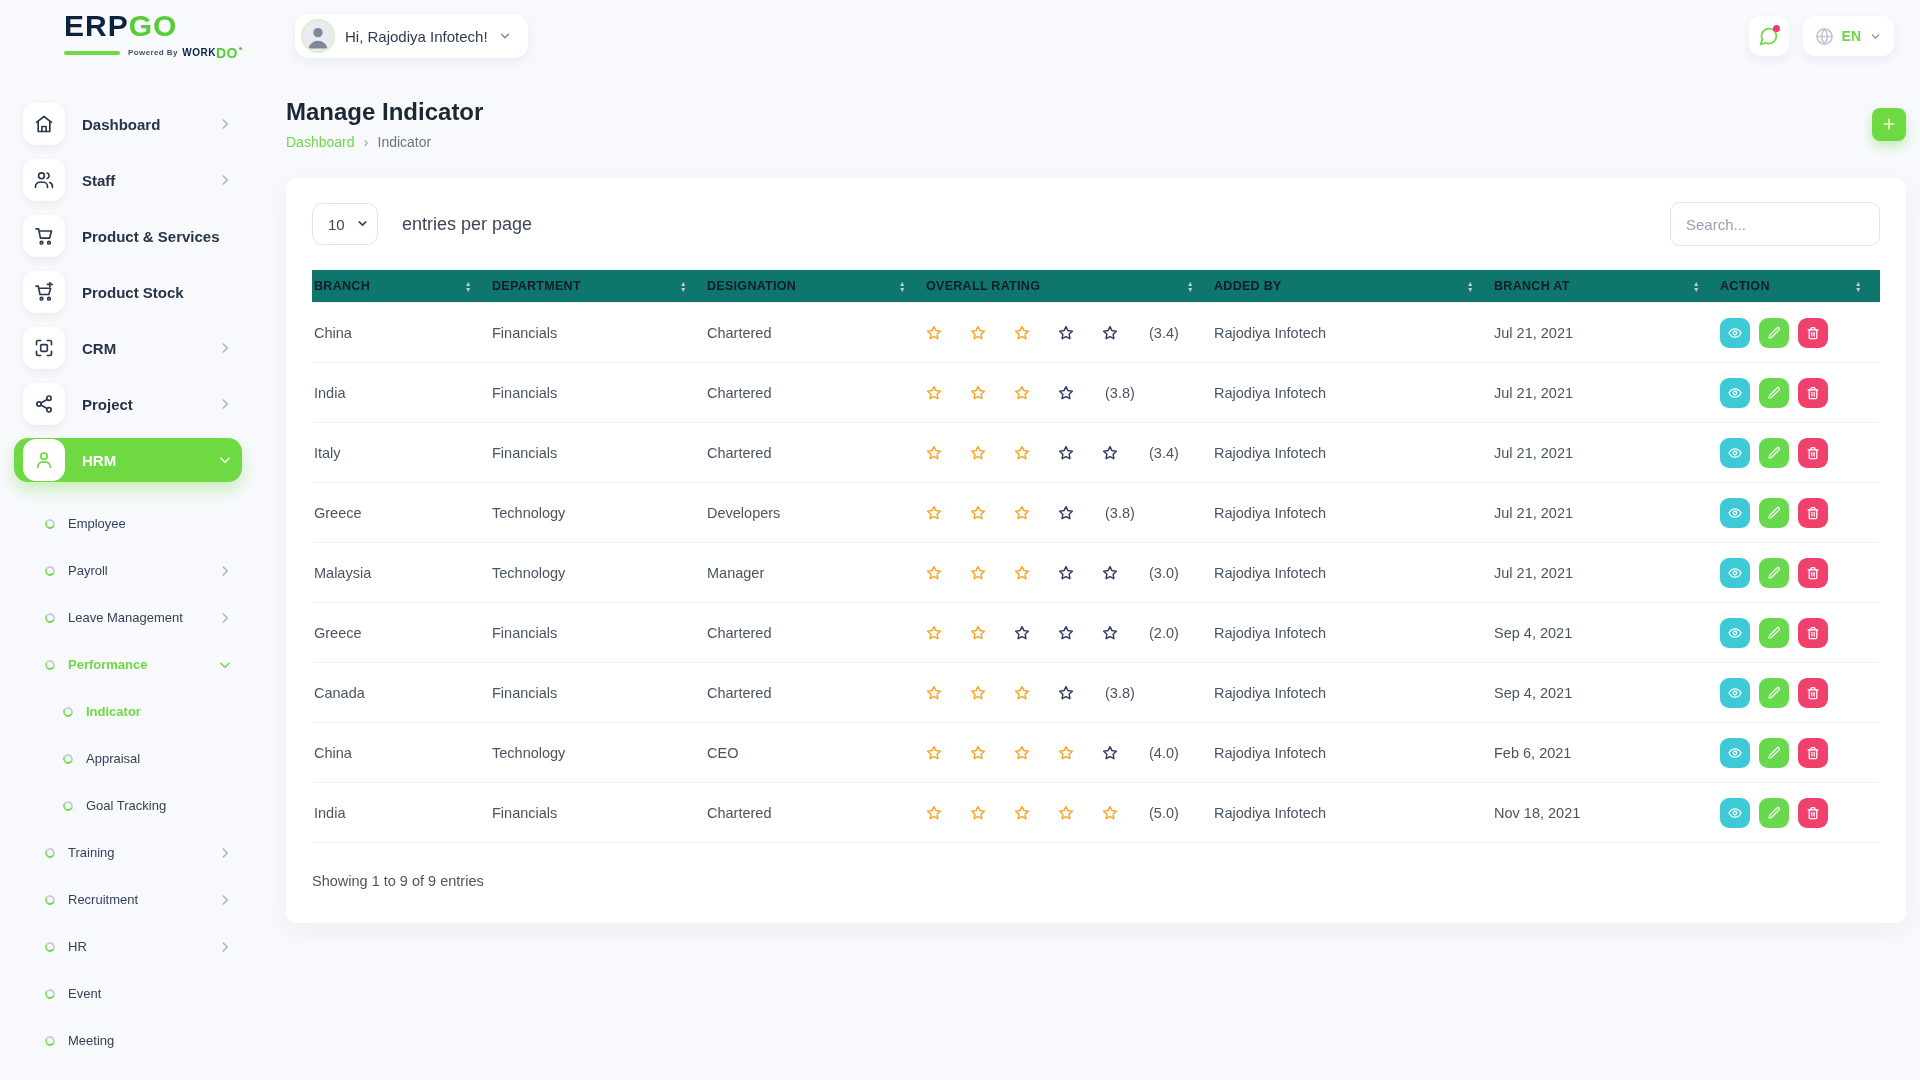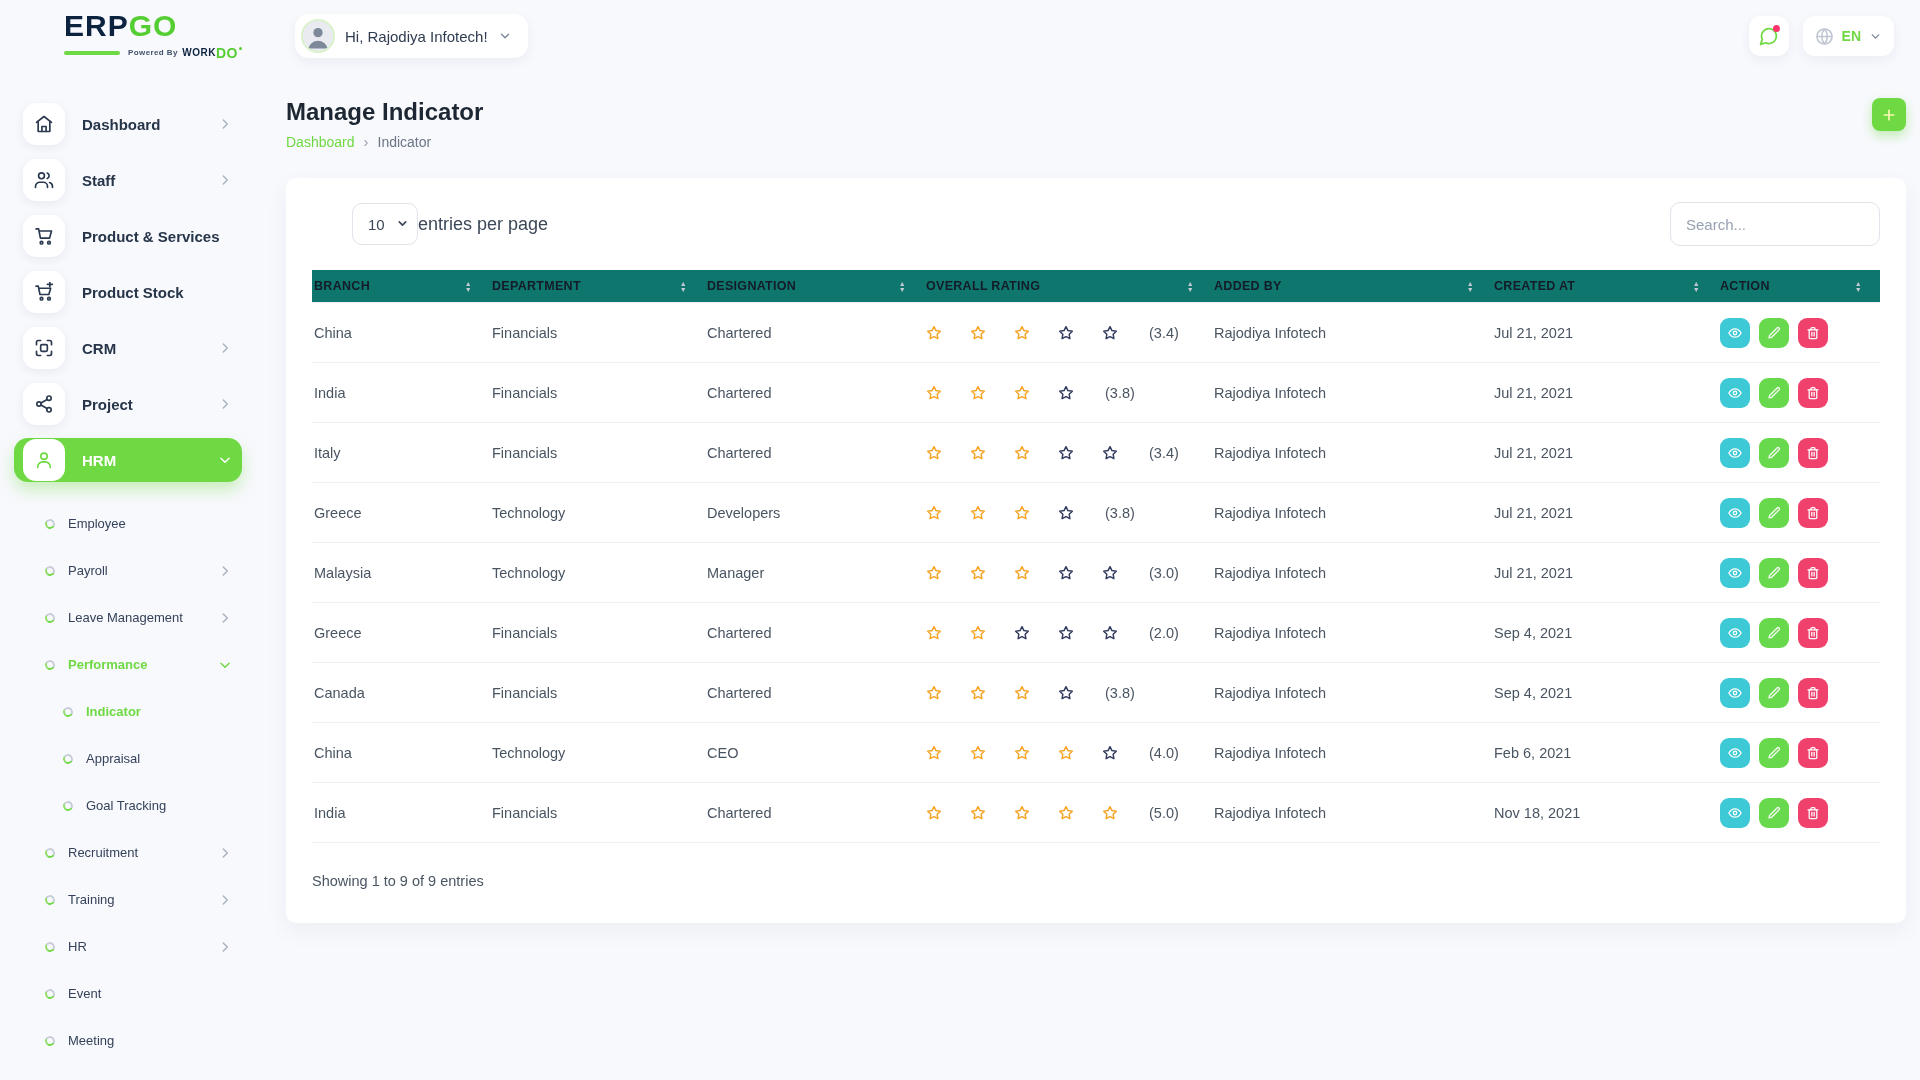--- a/index.html
+++ b/index.html
@@ -63,34 +63,34 @@
   .sub-item { display:flex; align-items:center; height:47px; cursor:pointer; }
   .bullet { width:10px; height:10px; border-radius:50%; border:2px solid #c7cdd8;
     border-bottom-color:#6fd943; border-left-color:#8fdf6a; transform:rotate(-15deg); flex-shrink:0; }
   .sub-label { margin-left:13px; font-size:13px; color:#35425a; font-weight:500; }
   .sub-item.active .sub-label { color:#6fd943; font-weight:700; }
   .sub-item.active .side-chev { color:#6fd943; }
   .sub-sub { padding-left:18px; }
 
   
   .main { flex:1; padding:26px 14px 0 24px; }
-  .page-head { display:flex; align-items:flex-start; justify-content:space-between; }
+  .page-head { display:flex; align-items:center; justify-content:space-between; }
   .page-title { font-size:24px; font-weight:700; color:#1c2733; }
   .breadcrumb { display:flex; align-items:center; gap:9px; margin-top:7px; font-size:14px; }
   .crumb-link { color:#6fd943; cursor:pointer; }
   .crumb-sep { color:#98a1b0; font-size:15px; }
   .crumb-current { color:#6b7584; }
   .add-btn { width:34px; height:33px; border:none; border-radius:8px; background:#6fd943; color:#f6fab0;
     display:flex; align-items:center; justify-content:center; cursor:pointer; box-shadow:0 5px 12px rgba(111,217,67,.4); }
   .add-btn svg { width:16px; height:16px; }
 
   .card { background:#fff; border-radius:10px; margin-top:28px; padding:24px 26px 34px 26px;
     box-shadow:0 8px 24px rgba(20,32,62,.05); }
   .controls { display:flex; align-items:center; justify-content:space-between; }
-  .page-size-wrap { display:flex; align-items:center; gap:0;margin-left:40px; }
+  .page-size-wrap { display:flex; align-items:center; gap:24px; }
   .select-wrap { position:relative; }
   .select-wrap select { appearance:none; -webkit-appearance:none; width:66px; height:42px; background:#fff;
     border:1px solid #dfe3ea; border-radius:10px; padding:0 24px 0 15px; font-size:15px; color:#3c4858;
     font-family:inherit; cursor:pointer; }
   .select-wrap .sel-chev { position:absolute; right:9px; top:14px; color:#3c4858; pointer-events:none; }
   .sel-chev svg { width:13px; height:13px; }
   .entries-label { font-size:18px; color:#3c4858; }
   .search-input { width:210px; height:44px; border:1px solid #dfe3ea; border-radius:10px; padding:0 15px;
     font-size:15px; color:#3c4858; font-family:inherit; background:#fff; }
   .search-input::placeholder { color:#98a1b0; }
@@ -316,30 +316,30 @@
               <span class="bullet"></span>
               <span class="sub-label">Appraisal</span>
             </div>
             <div class="sub-item">
               <span class="bullet"></span>
               <span class="sub-label">Goal Tracking</span>
             </div>
           </div>
           <div class="sub-item">
             <span class="bullet"></span>
-            <span class="sub-label">Recruitment</span>
+            <span class="sub-label">Training</span>
             <span class="side-chev">
               <svg viewBox="0 0 24 24" fill="none" stroke="currentColor" stroke-width="2.4" stroke-linecap="round" stroke-linejoin="round">
                 <polyline points="9 5 16 12 9 19"></polyline>
               </svg>
             </span>
           </div>
           <div class="sub-item">
             <span class="bullet"></span>
-            <span class="sub-label">Training</span>
+            <span class="sub-label">Recruitment</span>
             <span class="side-chev">
               <svg viewBox="0 0 24 24" fill="none" stroke="currentColor" stroke-width="2.4" stroke-linecap="round" stroke-linejoin="round">
                 <polyline points="9 5 16 12 9 19"></polyline>
               </svg>
             </span>
           </div>
           <div class="sub-item">
             <span class="bullet"></span>
             <span class="sub-label">HR</span>
             <span class="side-chev">
@@ -450,21 +450,21 @@
                 <div class="th-inner">
                   <span>ADDED BY</span>
                   <span class="sort">
                     <span>▲</span>
                     <span>▼</span>
                   </span>
                 </div>
               </th>
               <th>
                 <div class="th-inner">
-                  <span>CREATED AT</span>
+                  <span>BRANCH AT</span>
                   <span class="sort">
                     <span>▲</span>
                     <span>▼</span>
                   </span>
                 </div>
               </th>
               <th>
                 <div class="th-inner">
                   <span>ACTION</span>
                   <span class="sort">

